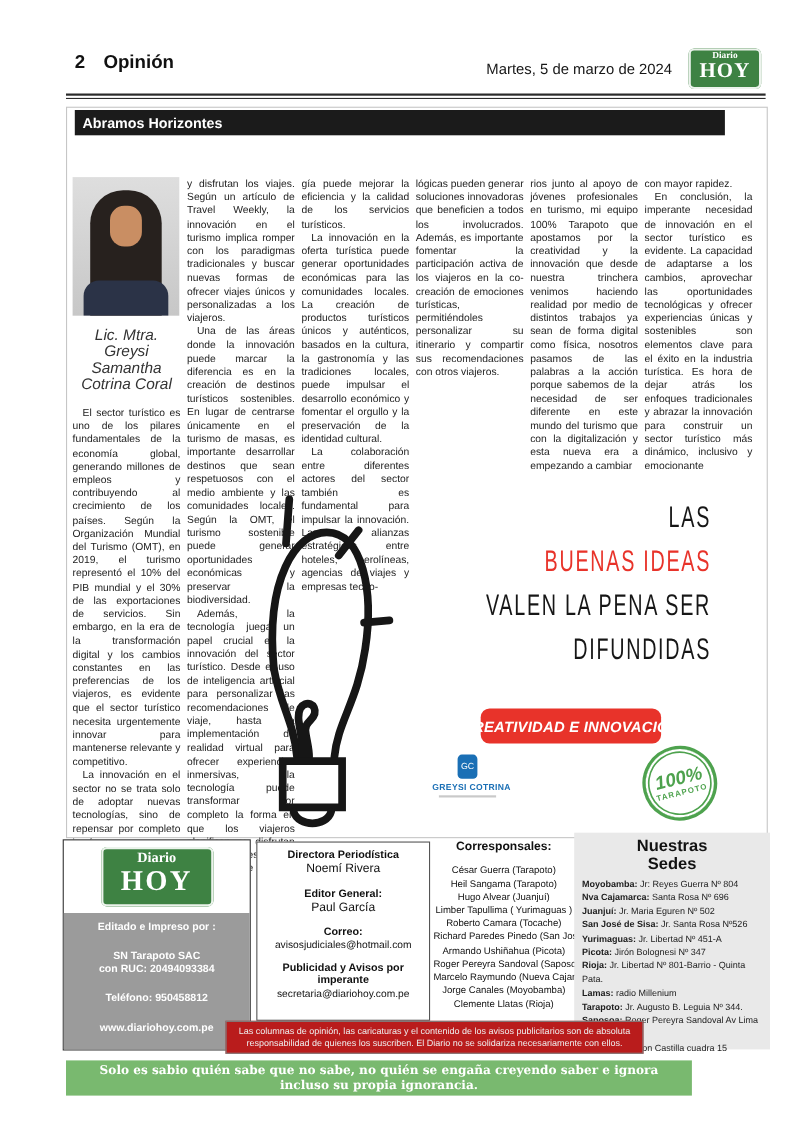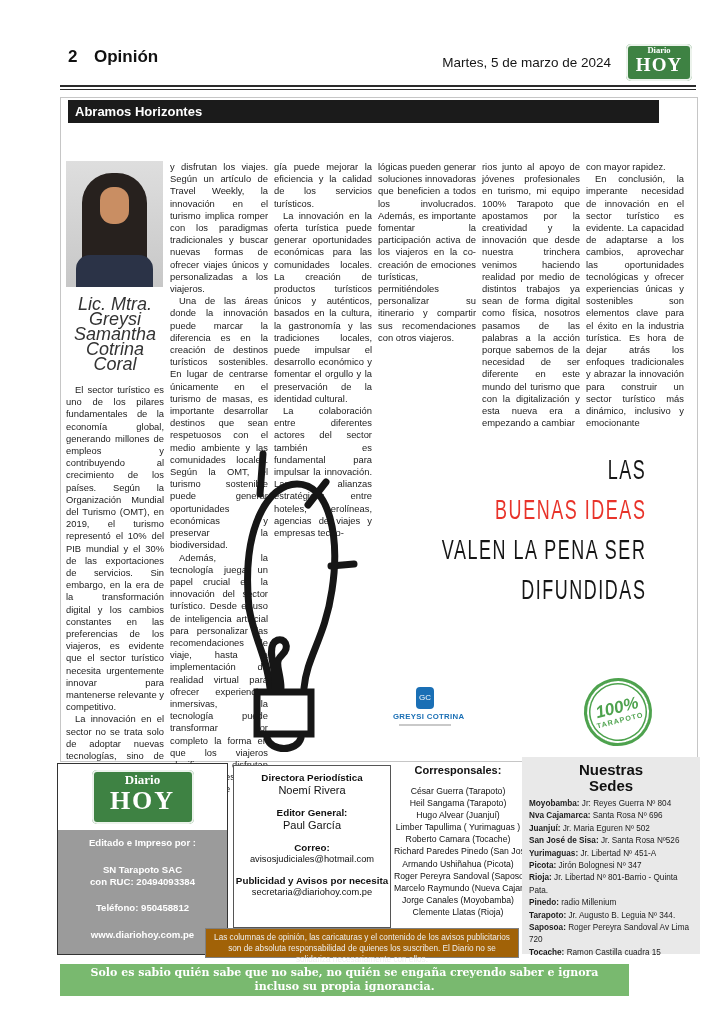--- a/index.html
+++ b/index.html
@@ -26,21 +26,21 @@
   .col{position:absolute;top:161px;width:98px;}
   .c1{left:66px;} .c2{left:170px;} .c3{left:274px;} .c4{left:378px;} .c5{left:482px;} .c6{left:586px;}
   .para{margin:0;text-align:justify;text-indent:9px;font-size:9.4px;line-height:12.2px;color:#222;}
   .para.cont{text-indent:0;}
   .para.gap{margin-top:11px;}
   
   .photo{width:97px;height:126px;background:linear-gradient(#dedede,#c7c7c7);position:relative;overflow:hidden;}
   .hair{position:absolute;top:12px;left:16px;right:16px;bottom:0;background:#27211e;border-radius:30px 30px 0 0;}
   .face{position:absolute;top:26px;left:34px;width:29px;height:37px;background:#c98e63;border-radius:13px;}
   .torso{position:absolute;bottom:0;left:10px;right:10px;height:32px;background:#2b3347;border-radius:14px 14px 0 0;}
-  .author{font-style:italic;font-size:18px;line-height:15px;text-align:center;margin:10px 4px 12px;color:#333;}
+  .author{font-style:italic;font-size:14px;line-height:15px;text-align:center;margin:10px 4px 12px;color:#333;}
   
   .bulb{position:absolute;left:235px;top:442px;}
   .slogan{position:absolute;right:77px;top:450px;text-align:right;}
   .slogan-line{font-size:23px;letter-spacing:2px;line-height:40px;transform:scale(0.78,1.18);
                transform-origin:right center;color:#161616;white-space:nowrap;}
   .slogan-line.red{color:#e8332a;}
   .badge{position:absolute;left:437px;top:644px;width:164px;height:32px;background:#e8332a;border-radius:8px;
          color:#fff;display:flex;align-items:center;justify-content:center;font-weight:700;font-style:italic;
          font-size:13.5px;letter-spacing:0.2px;white-space:nowrap;}
   .gc{position:absolute;left:393px;top:686px;width:64px;text-align:center;}
@@ -70,21 +70,21 @@
   .staff-value{font-size:11px;margin-top:1px;}
   .staff-value.small{font-size:9.3px;}
   .corr{position:absolute;left:394px;top:764px;width:128px;text-align:center;}
   .corr-title{font-weight:700;font-size:11px;margin-bottom:9px;}
   .corr-line{font-size:8.7px;line-height:12.1px;white-space:nowrap;}
   .sedes{position:absolute;left:522px;top:757px;width:178px;height:197px;background:#e9e9e9;
          padding:4px 7px;box-sizing:border-box;}
   .sedes-title{font-size:15px;font-weight:800;text-align:center;line-height:16px;margin:1px auto 4px;width:90px;}
   .sede-line{font-size:8.2px;line-height:12.4px;color:#1d1d1d;}
   .sede-line b{font-weight:800;}
-  .disclaimer{position:absolute;left:205px;top:928px;width:314px;height:30px;background:#a16207;border:1px solid #808080;
+  .disclaimer{position:absolute;left:205px;top:928px;width:380px;height:30px;background:#b91c1c;border:1px solid #808080;
               color:#eee;font-size:8.2px;line-height:11px;text-align:center;padding:3px 6px;box-sizing:border-box;}
   .quote{position:absolute;left:60px;top:964px;width:569px;background:#79b96f;color:#fff;
          font-family:"DejaVu Serif",serif;font-weight:700;font-size:11px;line-height:14px;text-align:center;
          padding:2px 26px;box-sizing:border-box;}
 </style>
 </head>
 <body>
 
 <div class="page">
 
@@ -146,20 +146,21 @@
     </g>
   </svg>
 
   <div class="slogan">
     <div class="slogan-line">LAS</div>
     <div class="slogan-line red">BUENAS IDEAS</div>
     <div class="slogan-line">VALEN LA PENA SER</div>
     <div class="slogan-line">DIFUNDIDAS</div>
   </div>
 
+  <div class="badge">CREATIVIDAD E INNOVACIÓN</div>
 
   <div class="gc">
     <span class="gc-icon">GC</span>
     <div class="gc-name">GREYSI COTRINA</div>
     <div class="gc-tag"></div>
   </div>
 
   <div class="stamp">
     <div class="stamp-top">100%</div>
     <div class="stamp-bottom">TARAPOTO</div>
@@ -181,21 +182,21 @@
     </div>
   </div>
 
   <div class="staff">
     <div class="staff-label first">Directora Periodística</div>
     <div class="staff-value">Noemí Rivera</div>
     <div class="staff-label">Editor General:</div>
     <div class="staff-value">Paul García</div>
     <div class="staff-label">Correo:</div>
     <div class="staff-value small">avisosjudiciales@hotmail.com</div>
-    <div class="staff-label">Publicidad y Avisos por necesita</div>
+    <div class="staff-label">Publicidad y Avisos por imperante</div>
     <div class="staff-value small">secretaria@diariohoy.com.pe</div>
   </div>
 
   <div class="corr">
     <div class="corr-title">Corresponsales:</div>
     <div>
         <div class="corr-line">César Guerra (Tarapoto)</div>
         <div class="corr-line">Heil Sangama (Tarapoto)</div>
         <div class="corr-line">Hugo Alvear (Juanjuí)</div>
         <div class="corr-line">Limber Tapullima ( Yurimaguas )</div>
@@ -212,21 +213,21 @@
   <div class="sedes">
     <div class="sedes-title">Nuestras Sedes</div>
     <div>
         <div class="sede-line"><b>Moyobamba: </b><span>Jr: Reyes Guerra Nº 804</span></div>
         <div class="sede-line"><b>Nva Cajamarca: </b><span>Santa Rosa Nº 696</span></div>
         <div class="sede-line"><b>Juanjuí: </b><span>Jr. Maria Eguren Nº 502</span></div>
         <div class="sede-line"><b>San José de Sisa: </b><span>Jr. Santa Rosa Nº526</span></div>
         <div class="sede-line"><b>Yurimaguas: </b><span>Jr. Libertad Nº 451-A</span></div>
         <div class="sede-line"><b>Picota: </b><span>Jirón Bolognesi Nº 347</span></div>
         <div class="sede-line"><b>Rioja: </b><span>Jr. Libertad Nº 801-Barrio - Quinta Pata.</span></div>
-        <div class="sede-line"><b>Pinedo: </b><span>radio Millenium</span></div>
+        <div class="sede-line"><b>Lamas: </b><span>radio Millenium</span></div>
         <div class="sede-line"><b>Tarapoto: </b><span>Jr. Augusto B. Leguia Nº 344.</span></div>
         <div class="sede-line"><b>Saposoa: </b><span>Roger Pereyra Sandoval Av Lima 720</span></div>
         <div class="sede-line"><b>Tocache: </b><span>Ramon Castilla cuadra 15</span></div>
       </div>
   </div>
 
   <div class="disclaimer">Las columnas de opinión, las caricaturas y el contenido de los avisos publicitarios son de absoluta responsabilidad de quienes los suscriben. El Diario no se solidariza necesariamente con ellos.</div>
   <div class="quote">Solo es sabio quién sabe que no sabe, no quién se engaña creyendo saber e ignora incluso su propia ignorancia.</div>
 
 </div>

